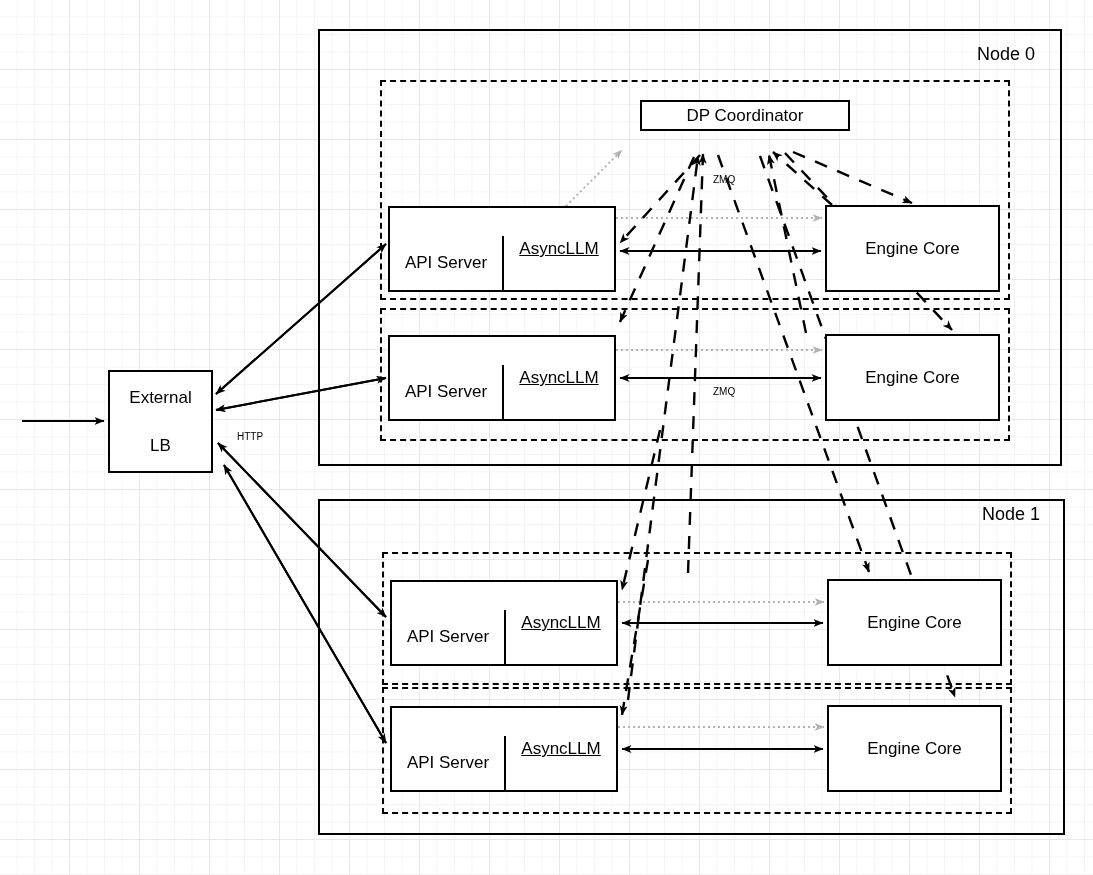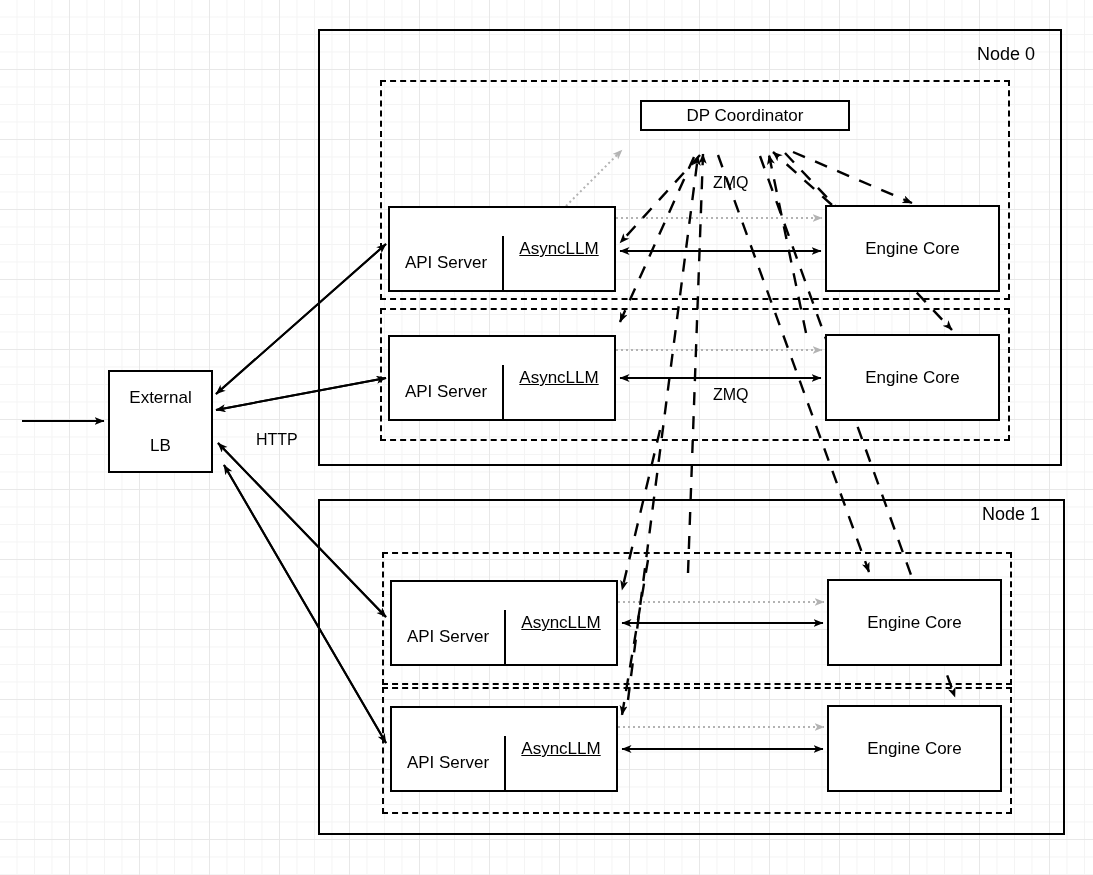--- a/index.html
+++ b/index.html
@@ -75,21 +75,21 @@
     align-items: center;
     justify-content: center;
     text-align: center;
     font-size: 17px;
     line-height: 1.25;
     color: #000;
     z-index: 6;
   }
   .edge-label {
     position: absolute;
-    font-size: 16px;
+    font-size: 10px;
     color: #000;
     background: transparent;
     white-space: nowrap;
     z-index: 8;
   }
   svg.overlay {
     position: absolute;
     left: 0; top: 0;
     width: 1093px; height: 875px;
     pointer-events: none;
@@ -250,15 +250,15 @@
 
   <div class="simple-box" style="left:827px; top:705px; width:175px; height:87px;">
     <span>Engine Core</span>
   </div>
 
   <div class="simple-box" style="left:108px; top:370px; width:105px; height:103px; flex-direction:column;gap:27px;">
     <span>External</span>
     <span>LB</span>
   </div>
 
-  <div class="edge-label" style="left:256px; top:431px;">HTTP</div>
+  <div class="edge-label" style="left:237px; top:431px;">HTTP</div>
 
 </div>
 
 </body></html>

